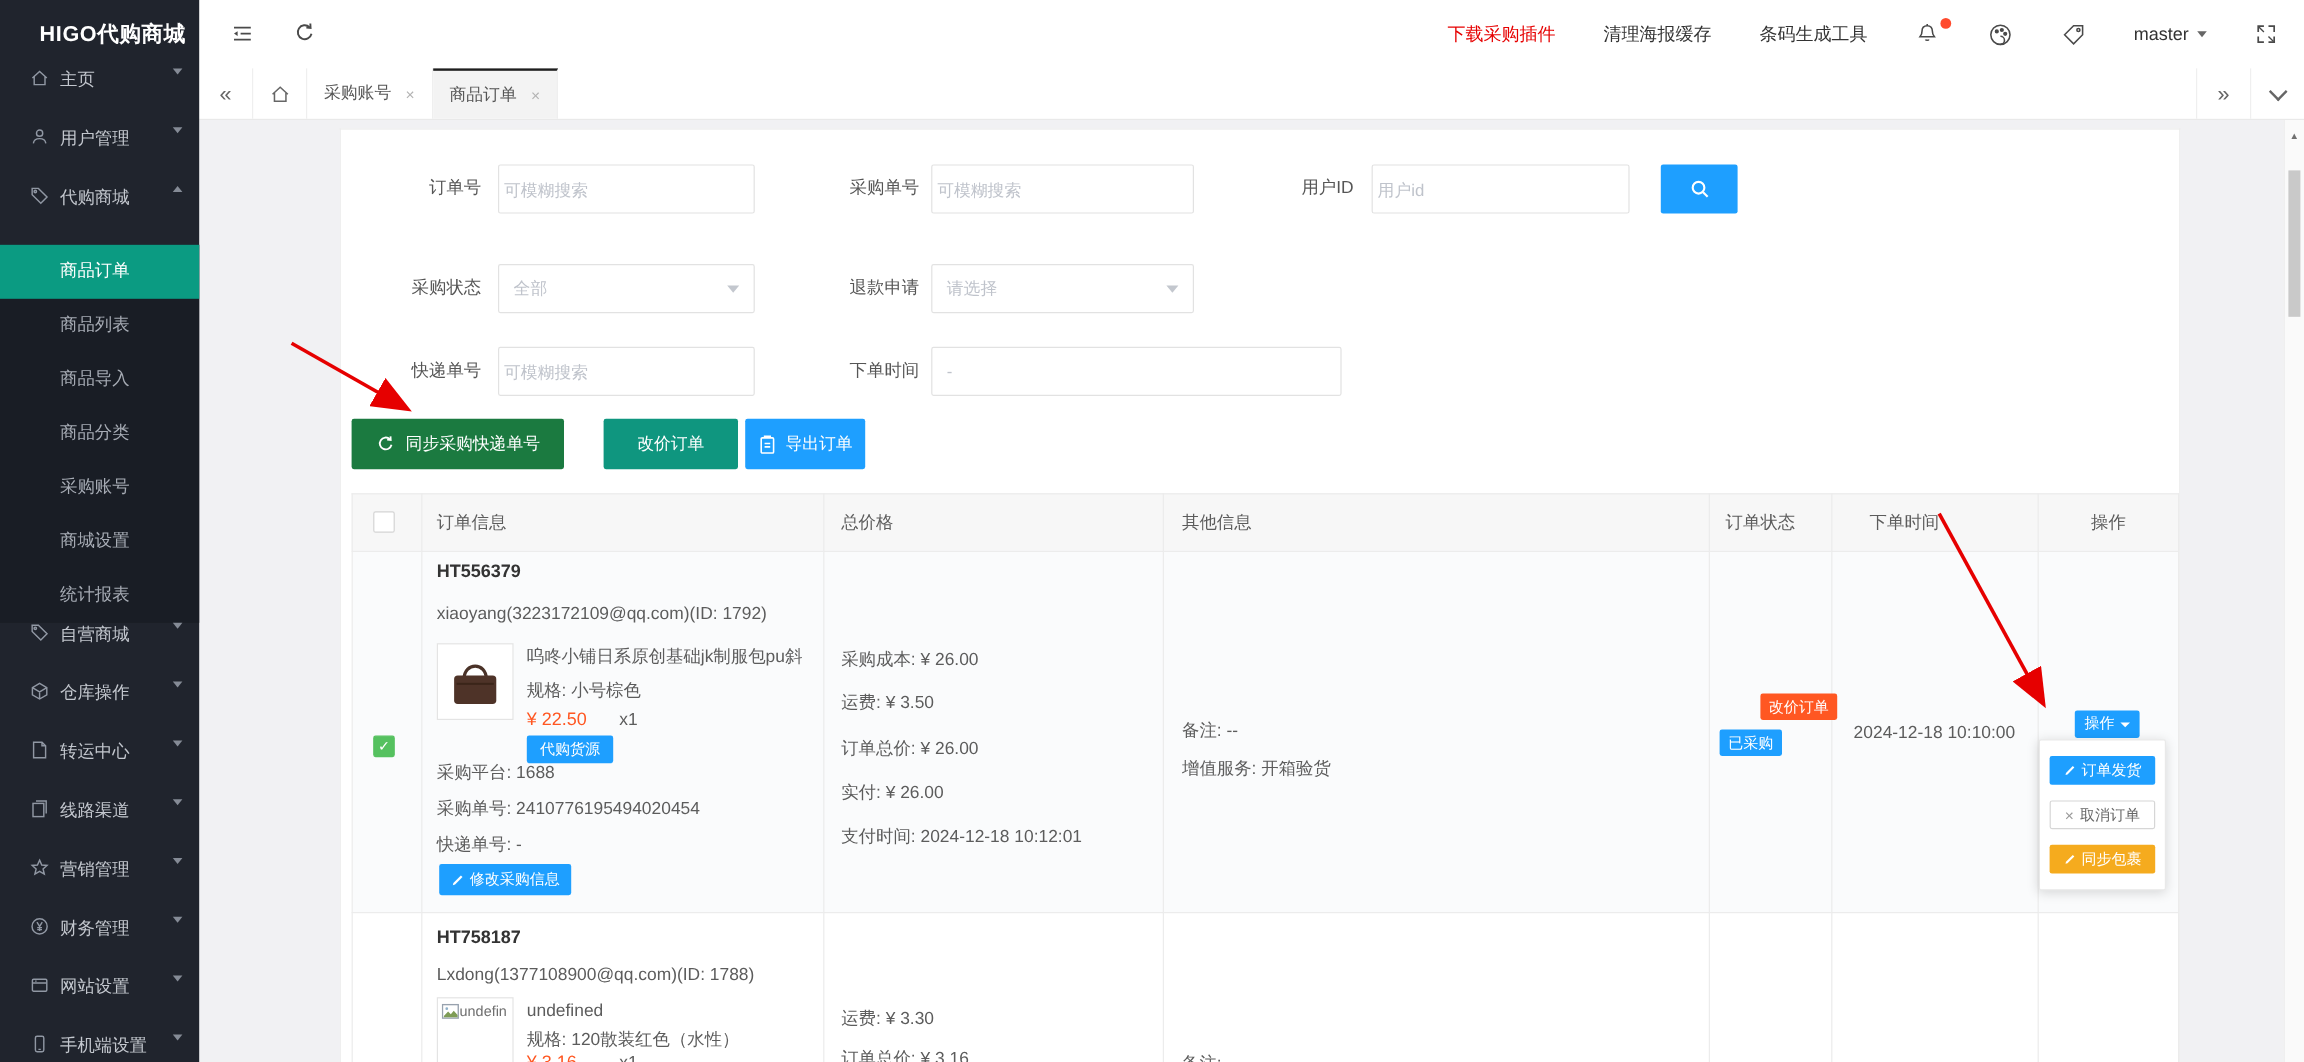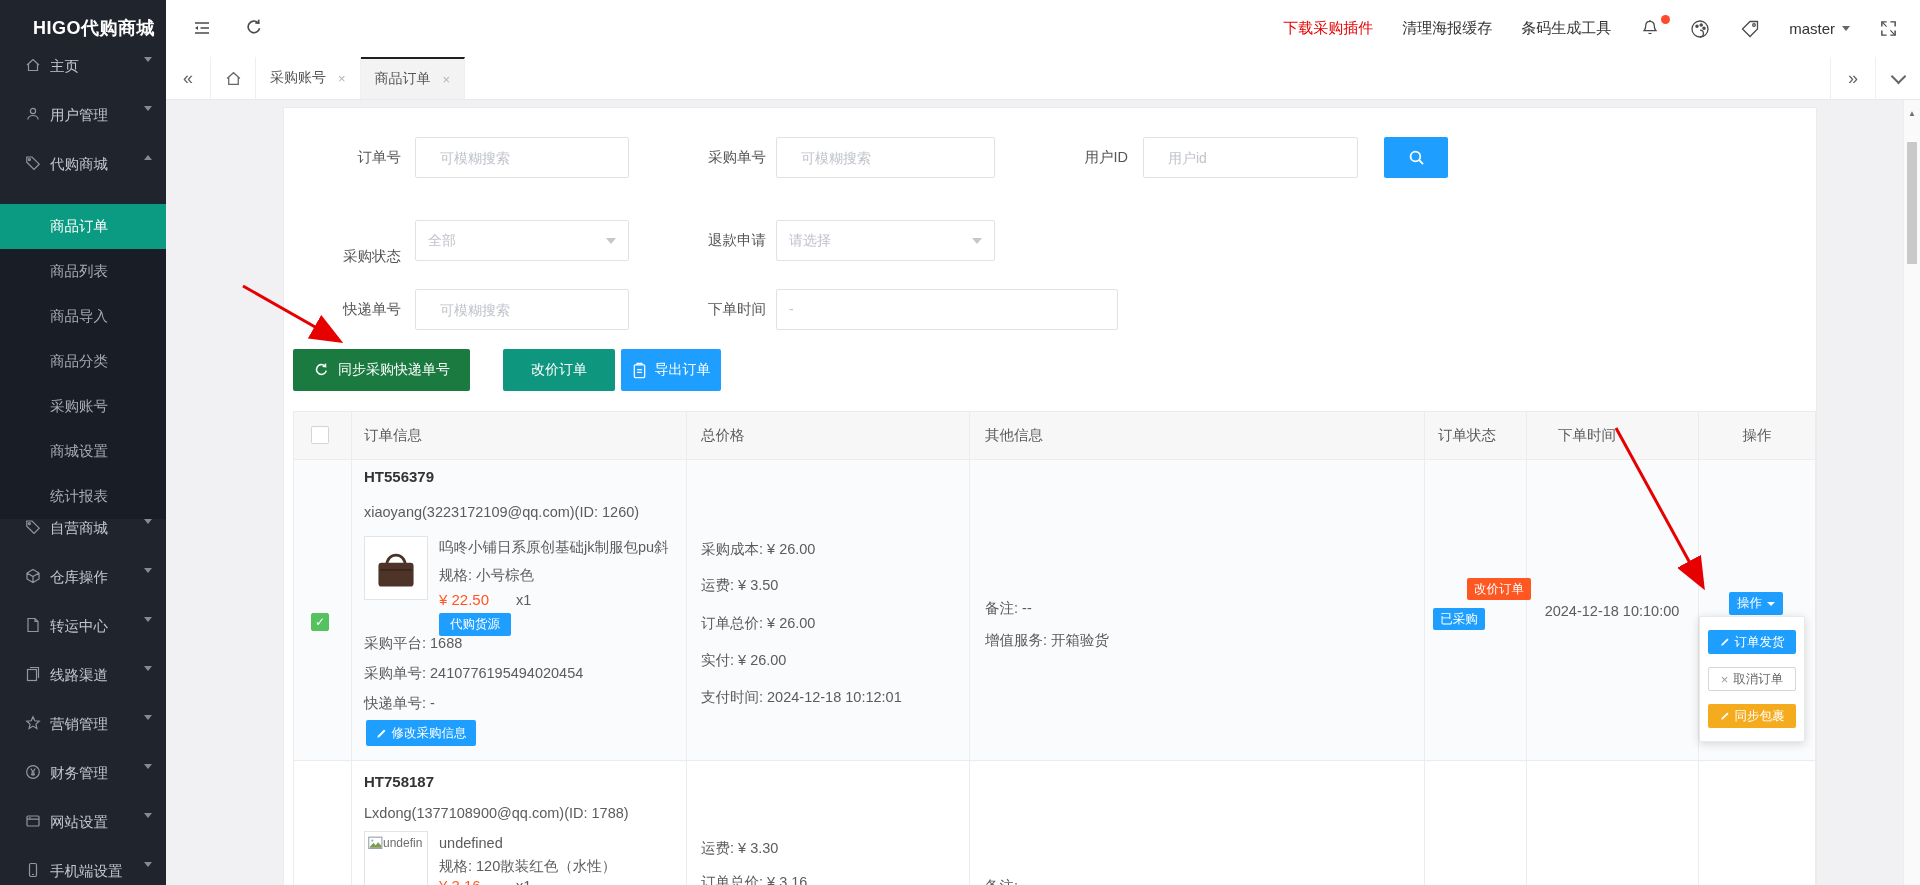--- a/index.html
+++ b/index.html
@@ -14,21 +14,21 @@
 .ni-label{padding-left:50px;white-space:nowrap}
 .caret{position:absolute;right:14px;width:0;height:0;border-left:4.5px solid transparent;border-right:4.5px solid transparent;border-top:5px solid #858b96}
 .caret.up{border-top:none;border-bottom:5px solid #858b96}
 .submenu{background:#191d25}
 .sub-item{height:45px;line-height:45px;padding-left:50px;color:#a7acb5;font-size:14.5px;cursor:pointer;white-space:nowrap}
 .sub-item.active{background:#0b9b82;color:#fff}
 
 
 .topbar{position:absolute;left:166px;top:0;width:1754px;height:57px;background:#fff}
 .tb-icon{position:absolute;top:18px;cursor:pointer}
-.tb-right{position:absolute;right:22px;top:0;height:57px;display:flex;align-items:center;gap:29px}
+.tb-right{position:absolute;right:22px;top:0;height:57px;display:flex;align-items:center;gap:40px}
 .tb-link{font-size:15px;color:#333;cursor:pointer;white-space:nowrap}
 .tb-link.red{color:#e60000}
 .bell-wrap{position:relative;cursor:pointer;height:22px}
 .dot{position:absolute;top:-3px;right:-10px;width:9px;height:9px;border-radius:50%;background:#ff4a2d}
 .master{font-size:15px;color:#333;display:flex;align-items:center;gap:7px;cursor:pointer}
 .mcaret{width:0;height:0;border-left:4.5px solid transparent;border-right:4.5px solid transparent;border-top:5px solid #666}
 
 
 .tabbar{position:absolute;left:166px;top:57px;width:1754px;height:43px;background:#fff;border-bottom:1px solid #e9e9e9;display:flex;box-sizing:border-box}
 .tab-btn{width:44px;border-right:1px solid #efefef;display:flex;align-items:center;justify-content:center;color:#666;font-size:18px;cursor:pointer}
@@ -37,21 +37,21 @@
 .tab .x{margin-left:12px;color:#b3b3b3;font-size:13px}
 .tab.active{background:#f3f3f3;border-top:2px solid #1f1f1f}
 .tab-sp{flex:1}
 .chev-down{width:9px;height:9px;border-right:2px solid #666;border-bottom:2px solid #666;transform:rotate(45deg);margin-top:-4px}
 
 
 .content{position:absolute;left:166px;top:100px;width:1754px;height:785px;background:#f1f1f3}
 .panel{position:absolute;left:117px;top:7px;width:1532px;height:778px;background:#fff;border:1px solid #ebebeb;border-bottom:none;overflow:hidden}
 
 .f-label{position:absolute;height:41px;line-height:41px;font-size:14.5px;color:#565656;text-align:right;white-space:nowrap}
-.f-input{position:absolute;height:41px;border:1px solid #e2e2e2;border-radius:2px;box-sizing:border-box;font-size:14px;color:#333;padding:0 24px;outline:none;background:#fff}
+.f-input{position:absolute;height:41px;border:1px solid #e2e2e2;border-radius:2px;box-sizing:border-box;font-size:14px;color:#333;padding:0 4px;outline:none;background:#fff}
 .f-input::placeholder{color:#bfc3cb}
 .f-select{position:absolute;height:41px;border:1px solid #e2e2e2;border-radius:2px;box-sizing:border-box;line-height:39px;padding:0 12px;font-size:14px;color:#bfc3cb;cursor:pointer;background:#fff}
 .caret2{position:absolute;right:12px;top:17px;border-left:5px solid transparent;border-right:5px solid transparent;border-top:6px solid #c3c7ce;width:0;height:0}
 .search-btn{position:absolute;background:#1E9FFF;border-radius:2px;display:flex;align-items:center;justify-content:center;cursor:pointer}
 .btn{position:absolute;height:42px;border-radius:2px;color:#fff;font-size:14px;display:flex;align-items:center;justify-content:center;gap:8px;cursor:pointer;white-space:nowrap}
 
 .sep-v{position:absolute;width:1px;background:#ececec}
 .sep-h{position:absolute;height:1px;background:#ececec}
 .cell-line{position:absolute;font-size:14.5px;color:#5c5c5c;white-space:nowrap}
 .hdr-line{position:absolute;font-size:14.5px;color:#5c5c5c;white-space:nowrap}
@@ -252,21 +252,21 @@
       <input class="f-input" style="left: 492px; top: 29px; width: 219px;" placeholder="可模糊搜索">
       <div class="f-label" style="left:720px;width:124px;top:29px">用户ID</div>
       <input class="f-input" style="left: 859px; top: 29px; width: 215px;" placeholder="用户id">
       <div class="search-btn" style="left:1100px;top:29px;width:64px;height:41px">
         <svg width="19" height="19" viewBox="0 0 18 18" fill="none" stroke="#fff" stroke-width="1.7">
             <circle cx="8" cy="8" r="4.6"></circle>
             <path d="M11.6 11.6 L15.2 15.2"></path>
           </svg>
       </div>
 
-      <div class="f-label" style="left:0;width:117px;top:128px">采购状态</div>
+      <div class="f-label" style="left:0;width:117px;top:112px">采购状态</div>
       <div class="f-select" style="left:131px;top:112px;width:214px">
         <span>全部</span>
         <span class="caret2"></span>
       </div>
       <div class="f-label" style="left:360px;width:122px;top:112px">退款申请</div>
       <div class="f-select" style="left:492px;top:112px;width:219px">
         <span>请选择</span>
         <span class="caret2"></span>
       </div>
 
@@ -314,21 +314,21 @@
       <div class="hdr-line" style="left:417px;top:318px">总价格</div>
       <div class="hdr-line" style="left:701px;top:318px">其他信息</div>
       <div class="hdr-line" style="left:1154px;top:318px">订单状态</div>
       <div class="hdr-line" style="left:1274px;top:318px">下单时间</div>
       <div class="hdr-line" style="left:1414px;top:318px;width:118px;text-align:center">操作</div>
 
       <div class="checkbox checked" style="left:27px;top:505px">
           <span>✓</span>
         </div>
       <div class="cell-line bold" style="left:80px;top:360px">HT556379</div>
-      <div class="cell-line" style="left:80px;top:396px">xiaoyang(3223172109@qq.com)(ID: 1260)</div>
+      <div class="cell-line" style="left:80px;top:396px">xiaoyang(3223172109@qq.com)(ID: 1792)</div>
 
       <div class="imgbox" style="left:80px;top:428px">
         <svg width="62" height="62" viewBox="0 0 60 60">
             <path d="M21 28 C21 14 39 14 39 28" fill="none" stroke="#4a3228" stroke-width="2.6"></path>
             <rect x="13" y="25" width="34" height="23" rx="3" fill="#4e3328"></rect>
             <rect x="15" y="31" width="30" height="1.6" fill="#3a2519"></rect>
           </svg>
       </div>
       <div class="cell-line title-clip" style="left:155px;top:430px">呜咚小铺日系原创基础jk制服包pu斜</div>
       <div class="cell-line" style="left:155px;top:458px">规格: 小号棕色</div>

